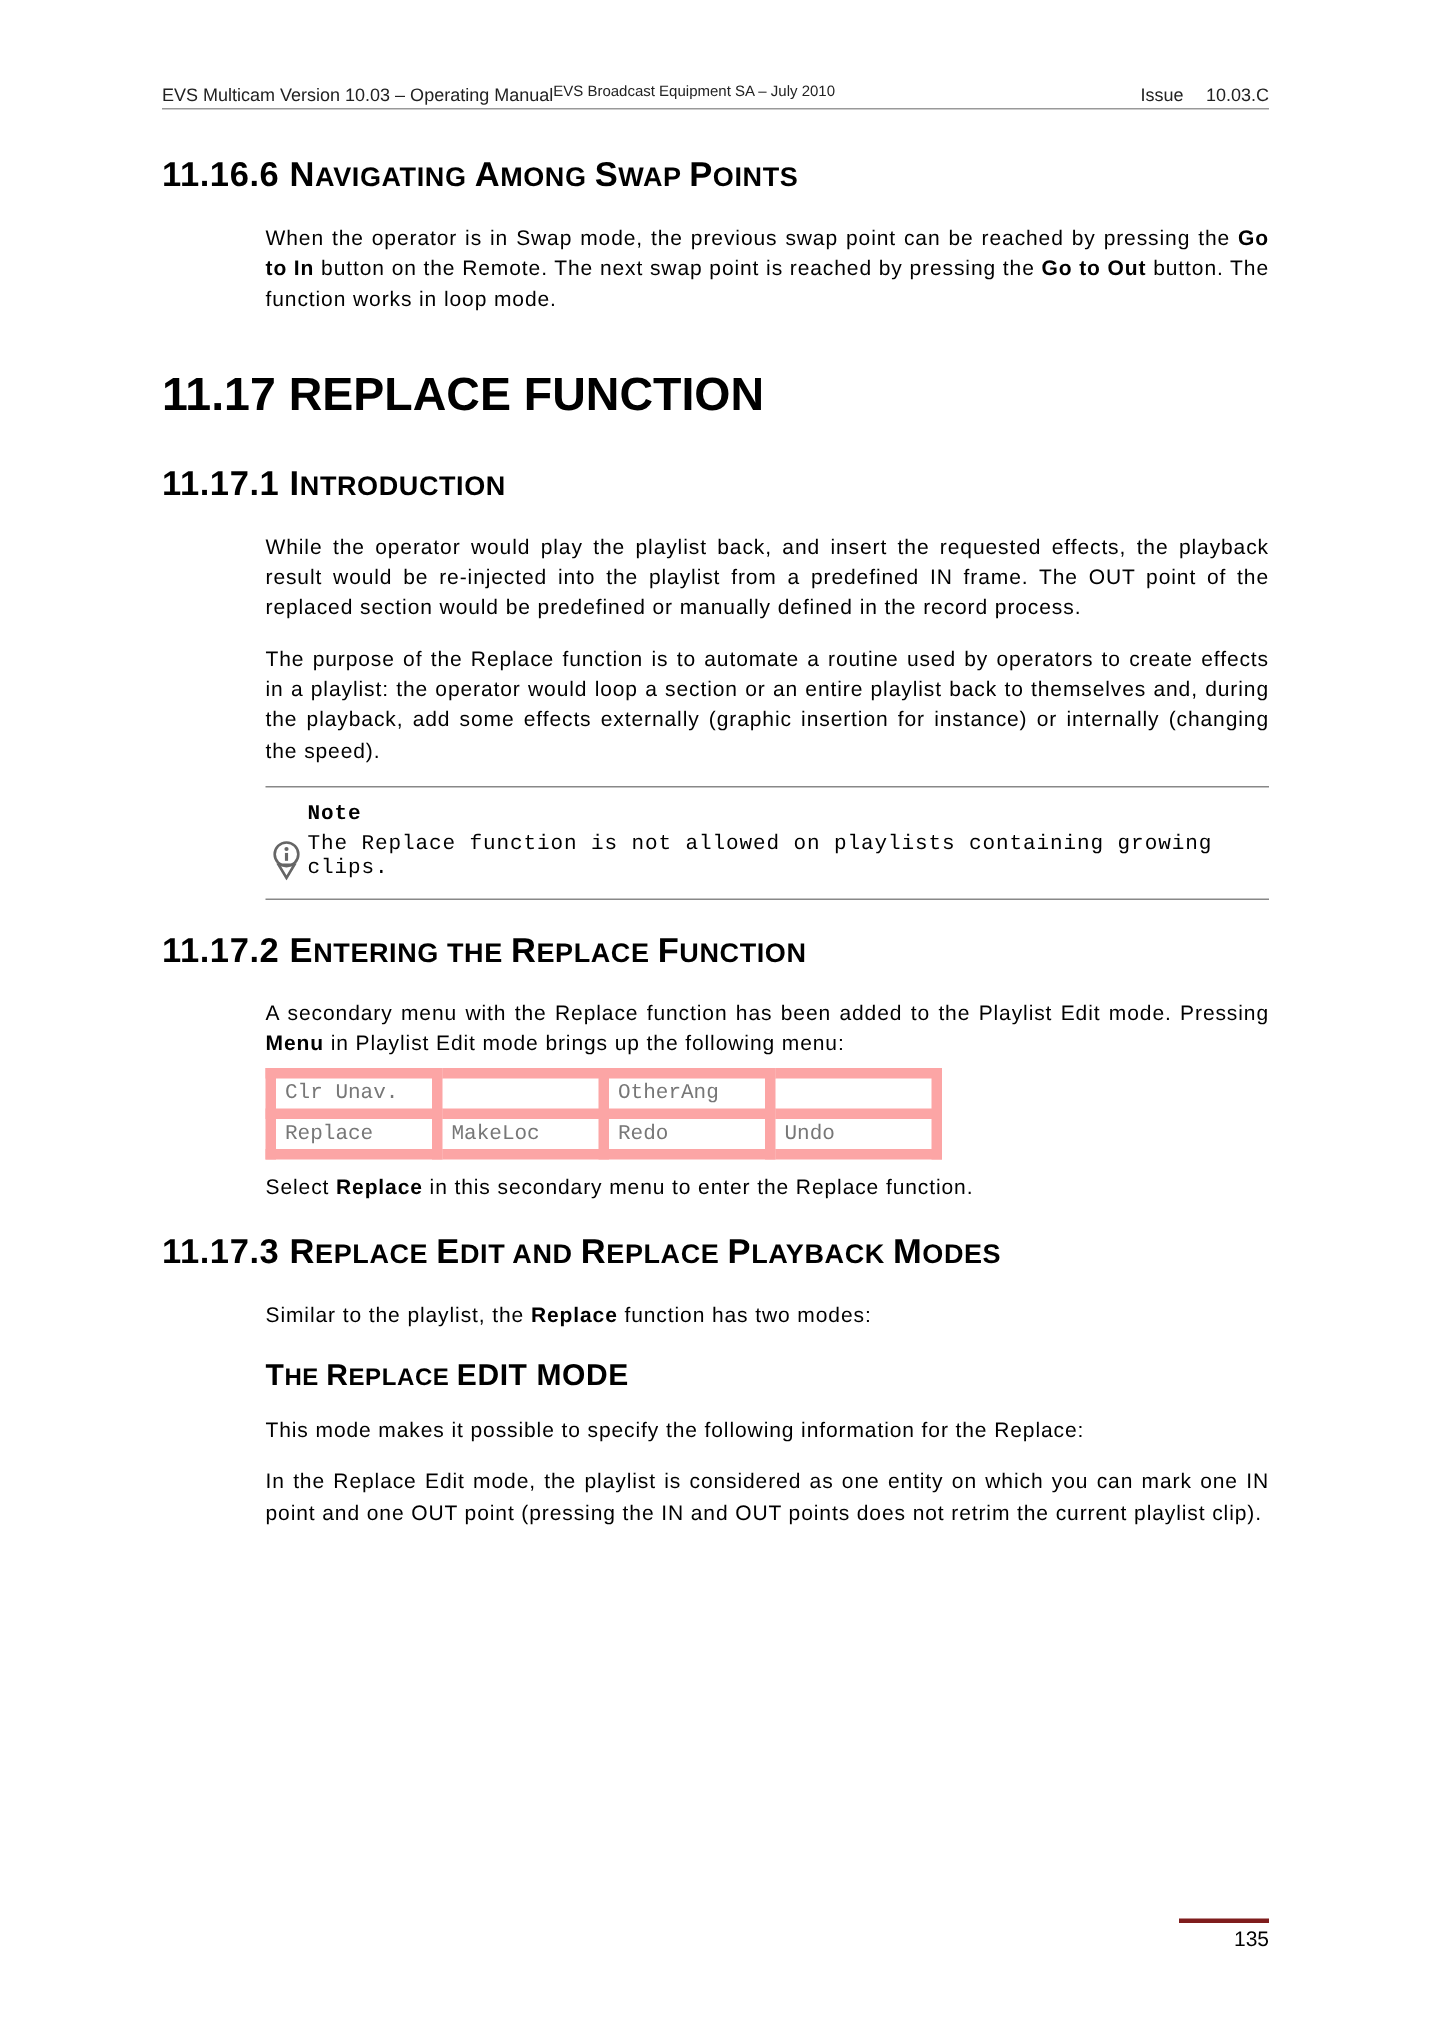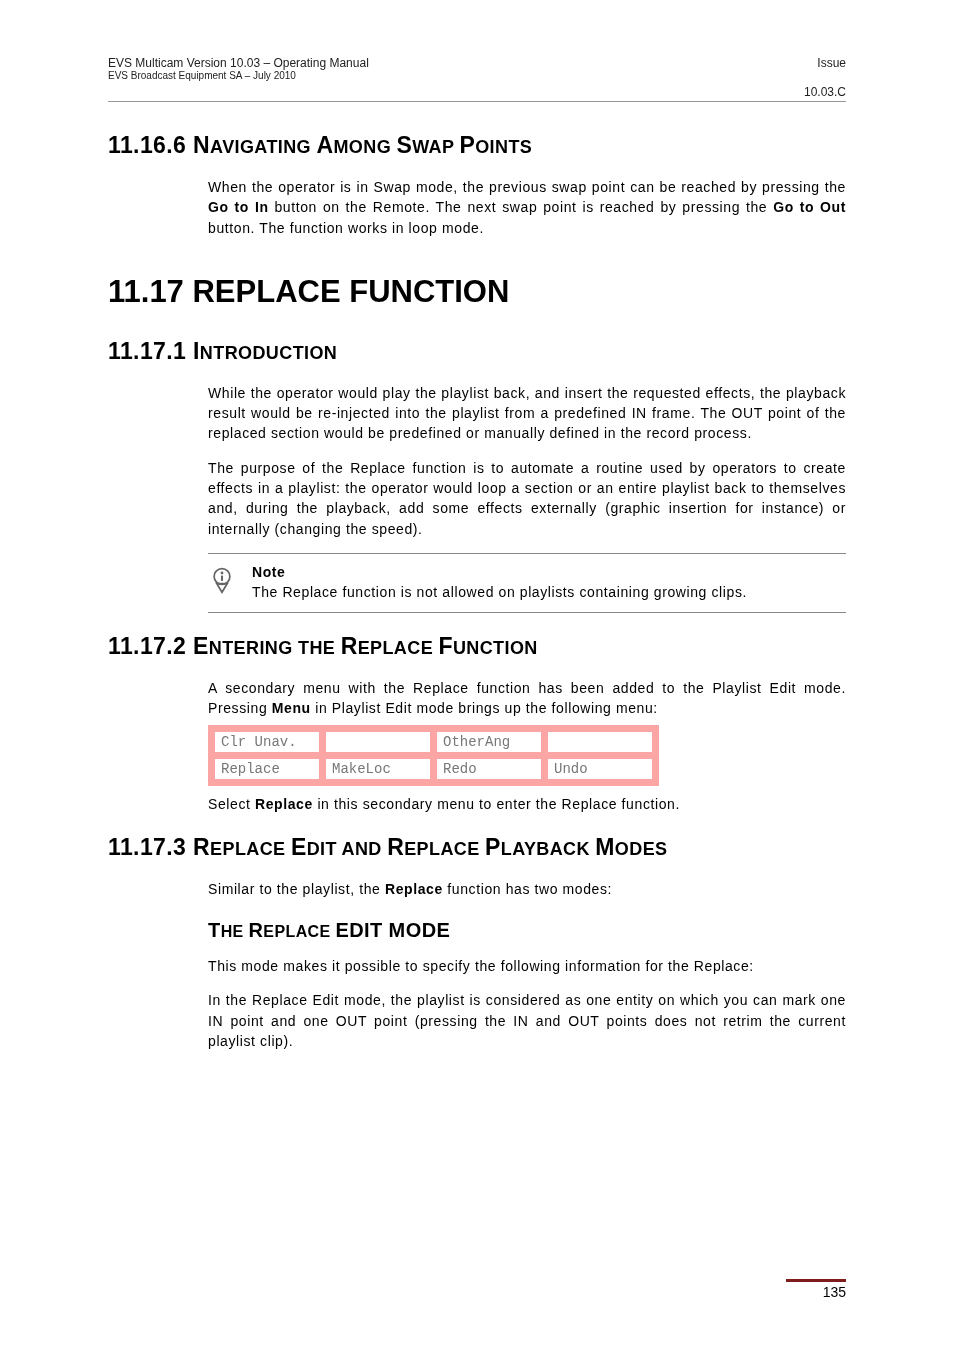--- a/index.html
+++ b/index.html
@@ -23,21 +23,21 @@
     display: flex;
     justify-content: space-between;
     font-size: 12px;
     color: #222;
     border-bottom: 1px solid #999;
     padding-bottom: 2px;
     margin-bottom: 30px;
   }
   .header .left, .header .right {
     display: flex;
-    flex-direction: column;
+    flex-direction: row;
   }
   .header .left span:nth-child(2) { font-size: 10px; }
   .header .right { text-align: right; gap: 15px; }
   .h-sec {
     font-size: 23px;
     font-weight: bold;
     margin: 20px 0 18px 0;
     letter-spacing: 0.4px;
   }
   .h-chap {
@@ -45,39 +45,39 @@
     font-weight: bold;
     margin: 36px 0 28px 0;
   }
   .h-sub {
     font-size: 18px;
     font-weight: bold;
     letter-spacing: 0.4px;
     margin: 20px 0 14px 0;
   }
   .body-indent {
-    margin-left: 100px;
+    margin-left: 69px;
     margin-right: 0;
   }
   p.body {
     font-size: 14px;
     line-height: 1.45;
     letter-spacing: 0.6px;
     text-align: justify;
     margin: 0 0 14px 0;
   }
   p.tight { margin-bottom: 6px; }
   .note-box {
     border-top: 1px solid #888;
     border-bottom: 1px solid #888;
     margin: 6px 0 18px 0;
     padding: 10px 0 12px 0;
     display: flex;
-    align-items: flex-start;
-    gap: 16px;
+    align-items: flex-end;
+    font-family: Liberation Mono, monospace;
   }
   .note-icon {
     width: 28px;
     height: 28px;
     flex: 0 0 28px;
     margin-top: 2px;
   }
   .note-text { font-size: 14px; letter-spacing: 0.6px; }
   .note-text .note-title { font-weight: bold; display: block; margin-bottom: 4px; }
   table.menu {

